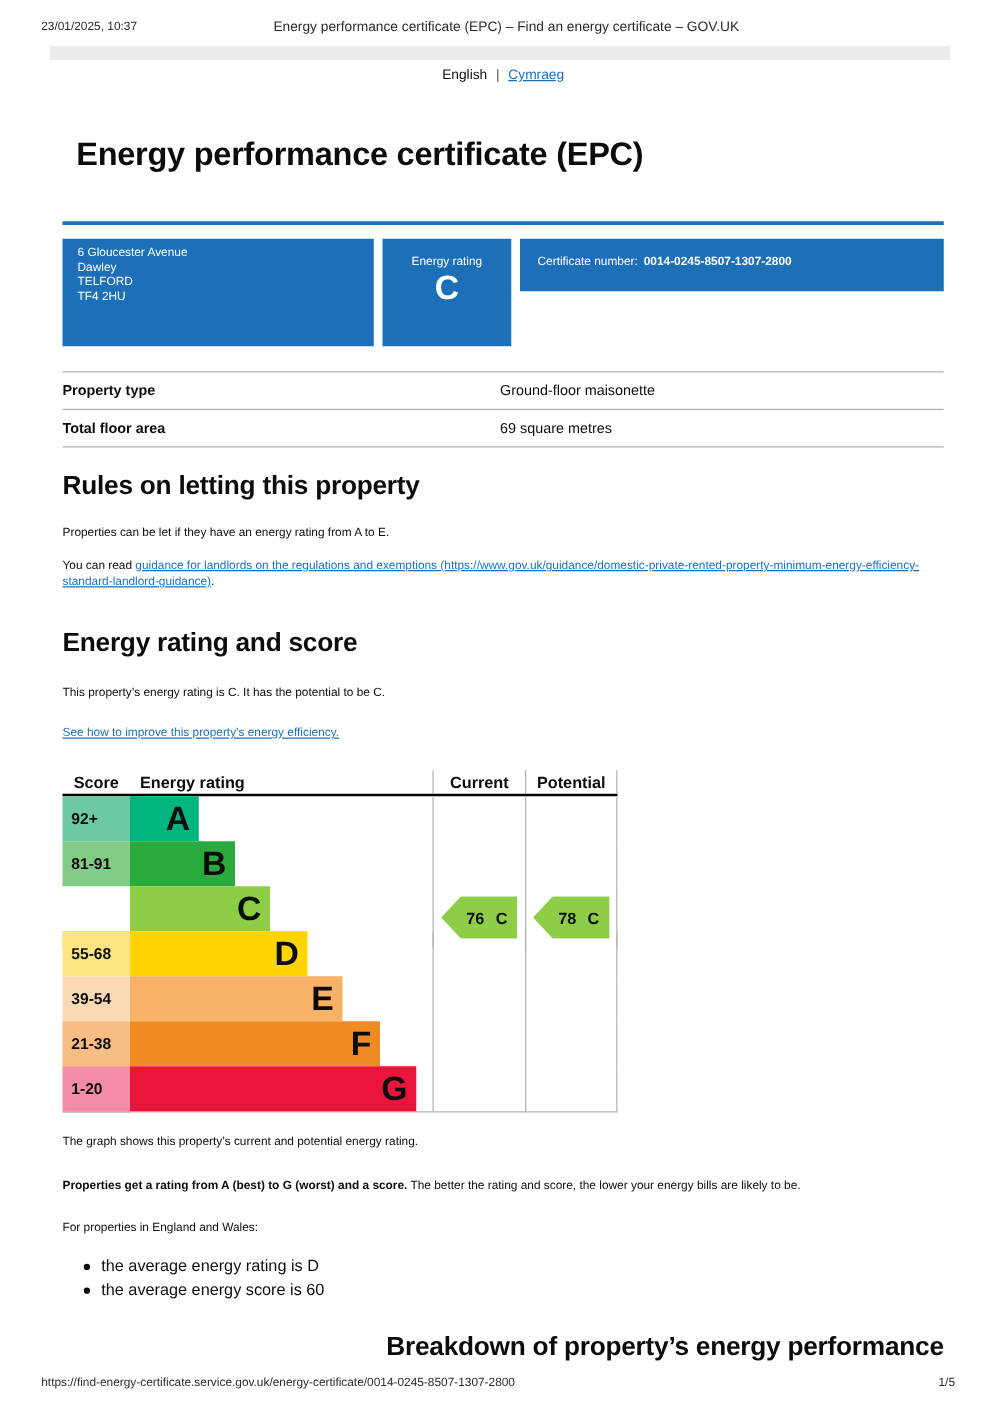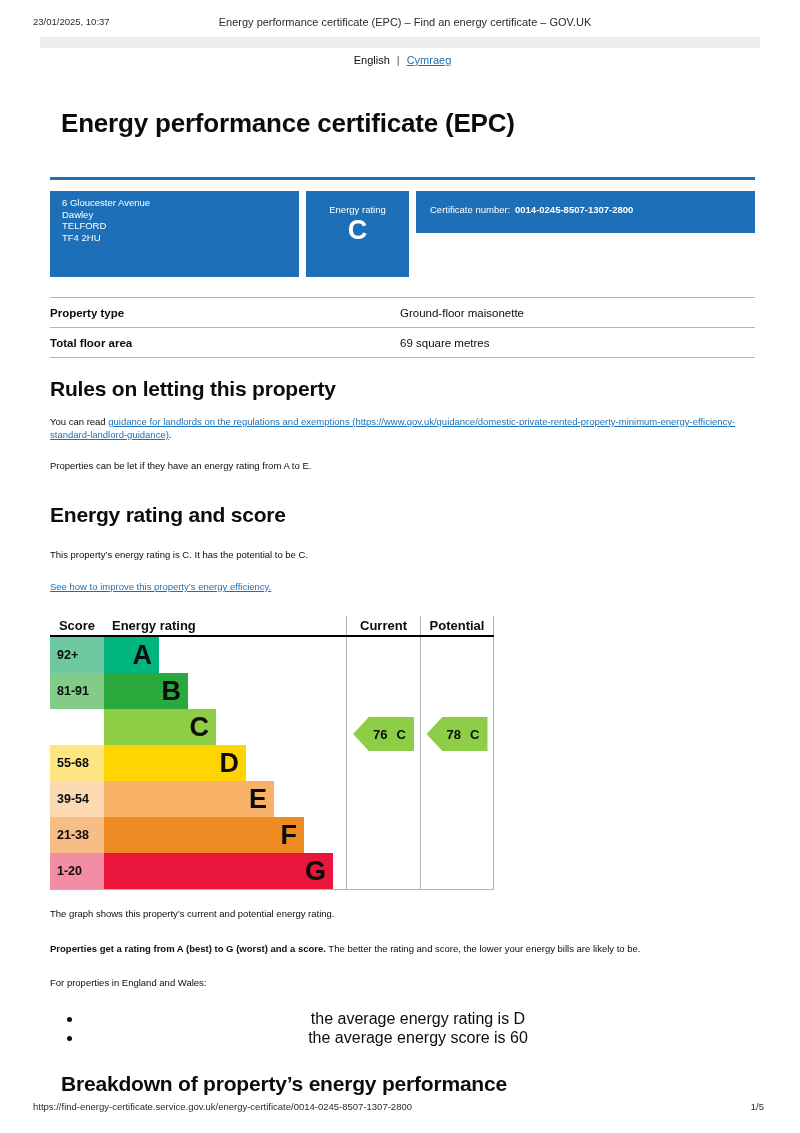--- a/index.html
+++ b/index.html
@@ -65,24 +65,24 @@
   .band-letter { font-size:27px; font-weight:bold; line-height:27px; }
   .cur-cell, .pot-cell { border-left:1px solid #b1b4b6; display:flex; align-items:center; justify-content:center; }
   .pot-cell { border-right:1px solid #b1b4b6; }
   .arrow { width:61px; height:34px; clip-path:polygon(0% 50%, 26% 0%, 100% 0%, 100% 100%, 26% 100%);
            display:flex; align-items:center; justify-content:center; gap:9px; padding-left:12px;
            font-size:13px; font-weight:bold; }
   
   .p-caption { margin-top:18px; }
   .p-ratings { margin-top:22px; }
   .p-regions { margin-top:21px; }
-  ul.avg-list { margin-top:20px; list-style:none; padding-left:15px; font-size:16px; line-height:19px;text-align:center; }
+  ul.avg-list { margin-top:14px; list-style:none; padding-left:15px; font-size:13px; line-height:19px; }
   ul.avg-list li { position:relative; padding-left:16px; }
   ul.avg-list li::before { content:""; position:absolute; left:2px; top:8px; width:5px; height:5px; border-radius:50%; background:#0b0c0c; }
-  .h2-breakdown { margin-top:24px; margin-left:11px; font-size:22px; }
+  .h2-breakdown { margin-top:24px; margin-left:11px; font-size:22px;text-align:right; }
 </style>
 </head>
 <body>
 
 <div class="print-header-date">23/01/2025, 10:37</div>
 <div class="print-header-title">Energy performance certificate (EPC) – Find an energy certificate – GOV.UK</div>
 <div class="gray-bar"></div>
 <div class="print-footer-url">https://find-energy-certificate.service.gov.uk/energy-certificate/0014-0245-8507-1307-2800</div>
 <div class="print-footer-page">1/5</div>
 
@@ -120,22 +120,22 @@
       <span class="plbl">Property type</span>
       <span class="pval">Ground-floor maisonette</span>
     </div>
     <div class="prop-row">
       <span class="plbl">Total floor area</span>
       <span class="pval">69 square metres</span>
     </div>
   </div>
 
   <h2 class="section-heading h2-rules">Rules on letting this property</h2>
+  <p class="small-p p-rules1">Properties can be let if they have an energy rating from A to E.</p>
   <p class="small-p p-rules2"><span>You can read </span><a href="#">guidance for landlords on the regulations and exemptions (https://www.gov.uk/guidance/domestic-private-rented-property-minimum-energy-efficiency-standard-landlord-guidance)</a><span>.</span></p>
-  <p class="small-p p-rules1">Properties can be let if they have an energy rating from A to E.</p>
 
   <h2 class="section-heading h2-rating">Energy rating and score</h2>
   <p class="small-p p-rating">This property’s energy rating is C. It has the potential to be C.</p>
   <p class="link-p"><a href="#">See how to improve this property’s energy efficiency.</a></p>
 
   <div class="chart">
     <div class="chart-header">
       <div class="hd-score">Score</div>
       <div class="hd-rating">Energy rating</div>
       <div class="hd-cur">Current</div>

